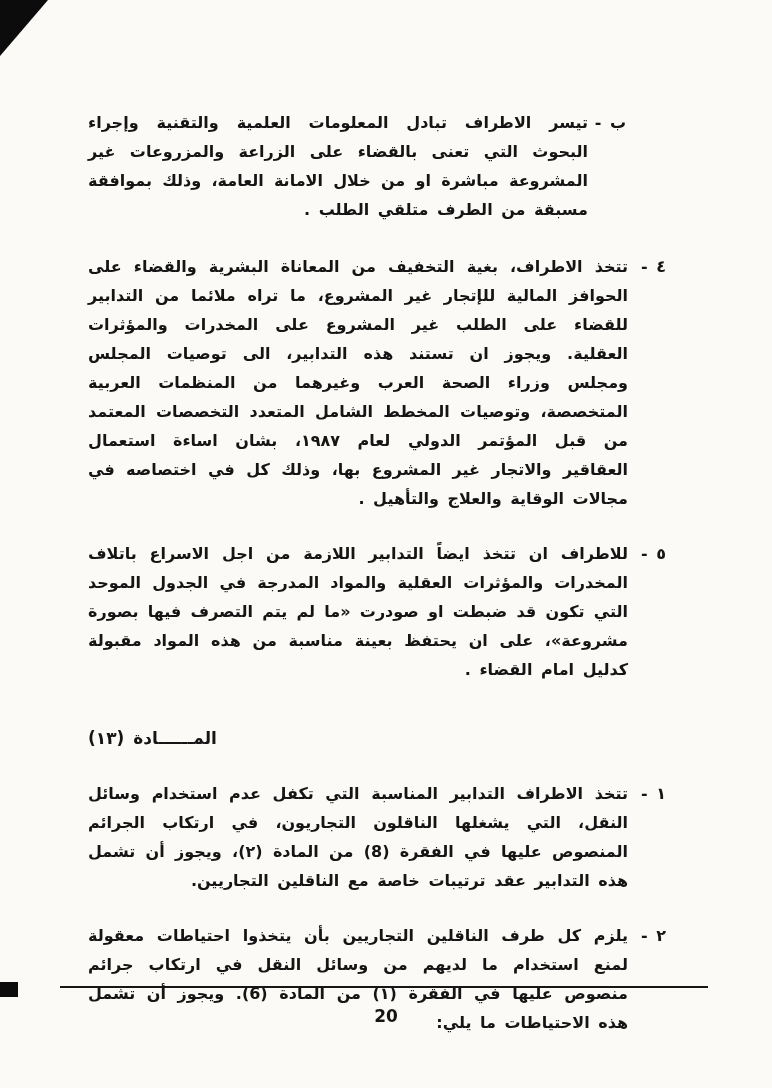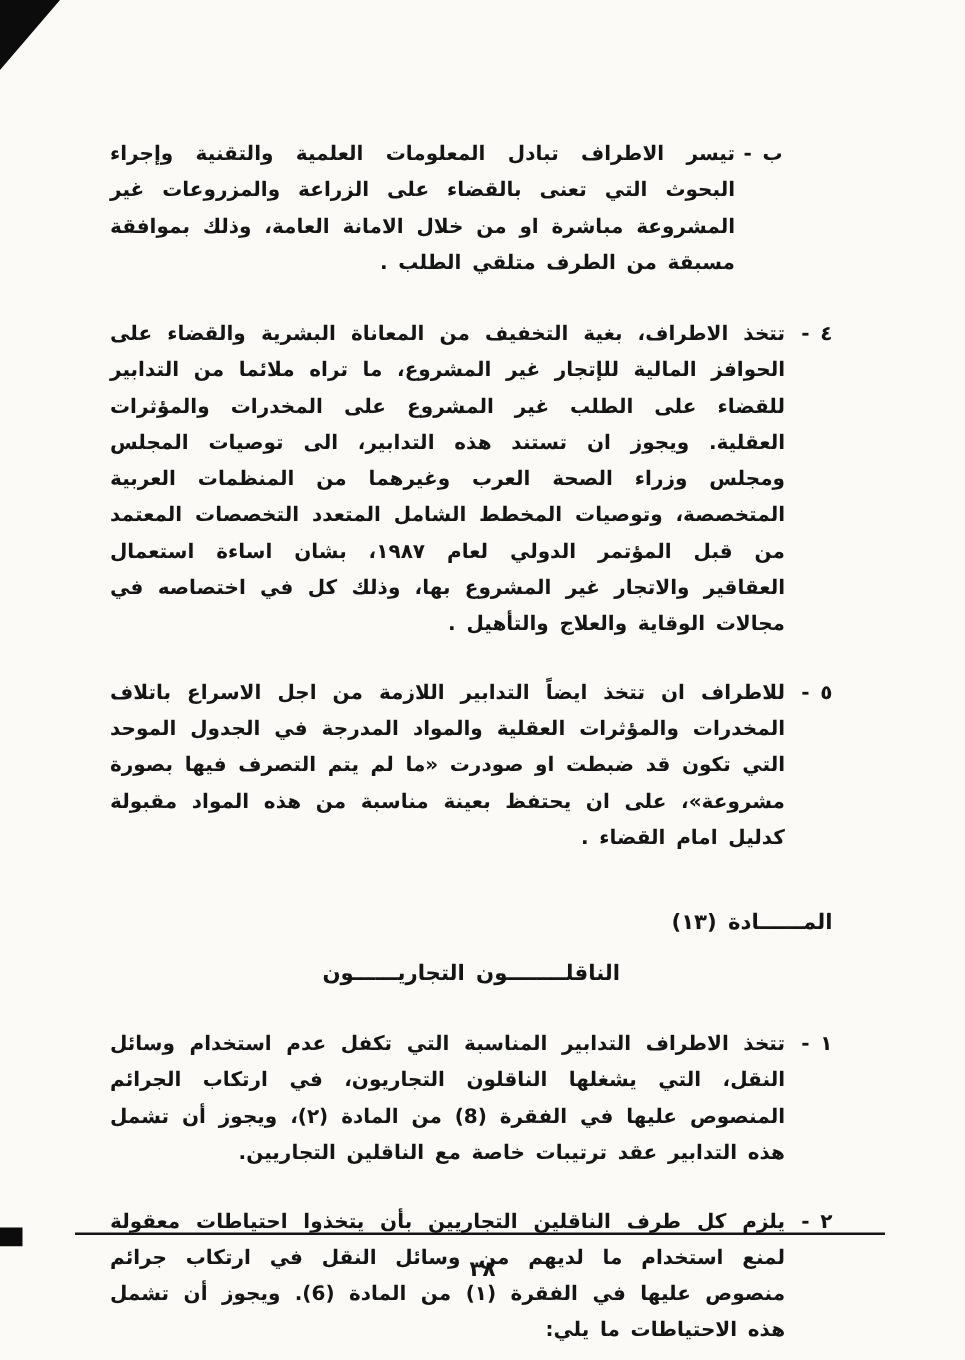--- a/index.html
+++ b/index.html
@@ -41,23 +41,22 @@
     line-height:29px;
     text-align:justify;
     word-spacing:3px;
     letter-spacing:0.1px;
   }
   .para { position:relative; padding-right:38px; margin-bottom:26px; }
   .para .marker { position:absolute; right:0; top:0; white-space:nowrap; }
   .para-sub { margin-right:40px; margin-bottom:28px; }
   .article-block { margin:40px 0 26px; }
   .article-head {
-    text-align:right;
+    text-align:left;
     font-size:17px;
-    margin-bottom:12px;
   }
   .article-sub {
     text-align:center;
     font-size:17px;
   }
   .page-number {
     position:absolute; top:1006px; left:0; right:0;
     text-align:center;
     font-size:17px; font-weight:bold;
     direction:rtl;
@@ -82,33 +81,32 @@
       <span>تتخذ الاطراف، بغية التخفيف من المعاناة البشرية والقضاء على الحوافز المالية للإتجار غير المشروع، ما تراه ملائما من التدابير للقضاء على الطلب غير المشروع على المخدرات والمؤثرات العقلية. ويجوز ان تستند هذه التدابير، الى توصيات المجلس ومجلس وزراء الصحة العرب وغيرهما من المنظمات العربية المتخصصة، وتوصيات المخطط الشامل المتعدد التخصصات المعتمد من قبل المؤتمر الدولي لعام ١٩٨٧، بشان اساءة استعمال العقاقير والاتجار غير المشروع بها، وذلك كل في اختصاصه في مجالات الوقاية والعلاج والتأهيل .</span>
     </div>
 
     <div class="para">
       <span class="marker">٥ -</span>
       <span>للاطراف ان تتخذ ايضاً التدابير اللازمة من اجل الاسراع باتلاف المخدرات والمؤثرات العقلية والمواد المدرجة في الجدول الموحد التي تكون قد ضبطت او صودرت «ما لم يتم التصرف فيها بصورة مشروعة»، على ان يحتفظ بعينة مناسبة من هذه المواد مقبولة كدليل امام القضاء .</span>
     </div>
 
     <div class="article-block">
       <div class="article-head">المــــــادة (١٣)</div>
-      <div class="article-sub">الناقلــــــــون التجاريــــــون</div>
     </div>
 
     <div class="para">
       <span class="marker">١ -</span>
       <span>تتخذ الاطراف التدابير المناسبة التي تكفل عدم استخدام وسائل النقل، التي يشغلها الناقلون التجاريون، في ارتكاب الجرائم المنصوص عليها في الفقرة (8) من المادة (٢)، ويجوز أن تشمل هذه التدابير عقد ترتيبات خاصة مع الناقلين التجاريين.</span>
     </div>
 
     <div class="para">
       <span class="marker">٢ -</span>
       <span>يلزم كل طرف الناقلين التجاريين بأن يتخذوا احتياطات معقولة لمنع استخدام ما لديهم من وسائل النقل في ارتكاب جرائم منصوص عليها في الفقرة (١) من المادة (6). ويجوز أن تشمل هذه الاحتياطات ما يلي:</span>
     </div>
 
   </div>
 
   <div class="footer-rule"></div>
   <div class="edge-mark"></div>
 
-  <div class="page-number">٣٨</div>
+  <div class="page-number">20</div>
 
 </div>
 
 </body></html>

